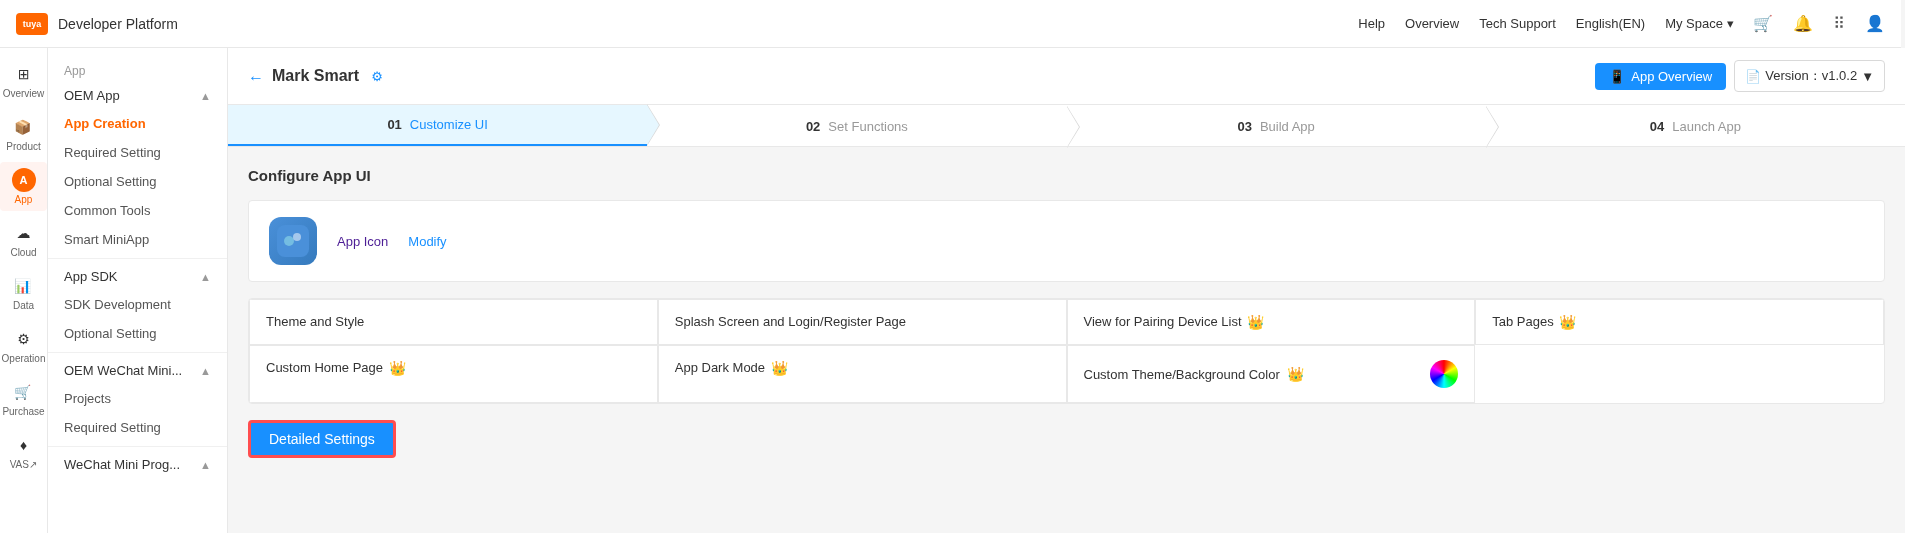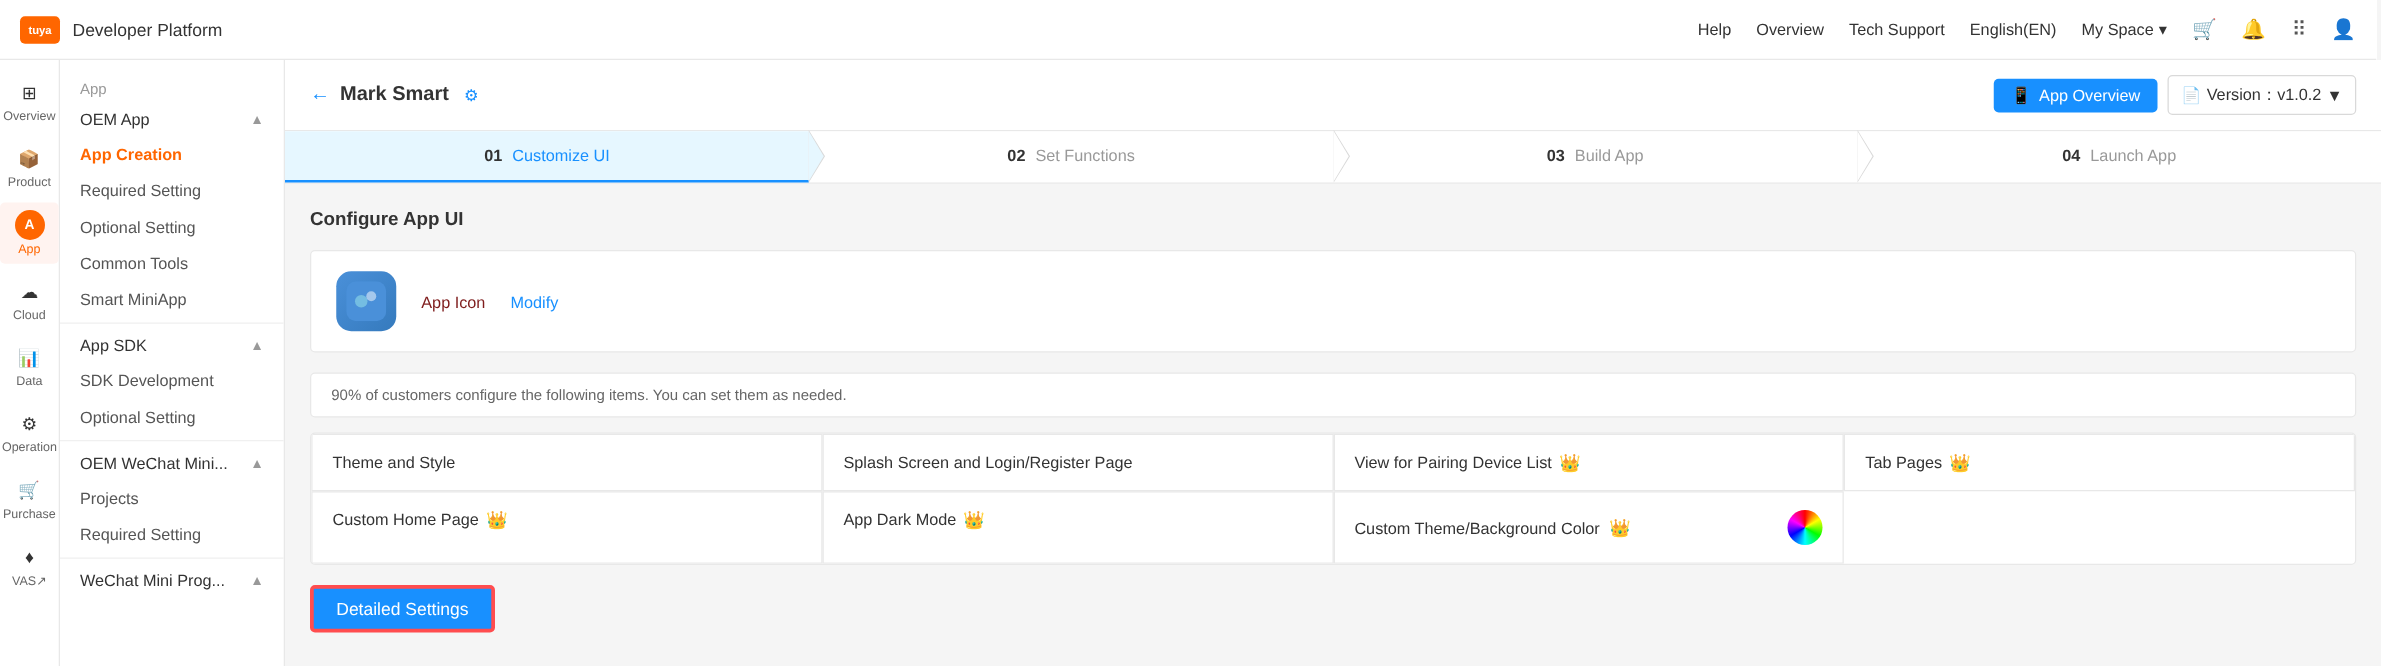--- a/index.html
+++ b/index.html
@@ -45,37 +45,37 @@
     .content-header { background: #fff; padding: 12px 20px; display: flex; align-items: center; justify-content: space-between; border-bottom: 1px solid #e8e8e8; }
     .breadcrumb-section { display: flex; align-items: center; gap: 8px; }
     .back-arrow { color: #1890ff; cursor: pointer; font-size: 16px; }
     .app-name { font-size: 16px; font-weight: 600; color: #333; }
     .settings-dot { color: #1890ff; cursor: pointer; margin-left: 4px; }
     .header-right { display: flex; align-items: center; gap: 8px; }
     .app-overview-btn { background: #1890ff; color: #fff; border: none; padding: 6px 14px; border-radius: 4px; cursor: pointer; font-size: 13px; display: flex; align-items: center; gap: 6px; }
     .version-btn { background: #fff; border: 1px solid #d9d9d9; padding: 6px 10px; border-radius: 4px; cursor: pointer; font-size: 13px; display: flex; align-items: center; gap: 4px; color: #333; }
 
     
-    .steps-bar { background: #fff; display: flex; align-items: flex-start; border-bottom: 1px solid #e8e8e8; }
+    .steps-bar { background: #fff; display: flex; align-items: flex-end; border-bottom: 1px solid #e8e8e8; }
     .step-item { flex: 1; display: flex; align-items: center; justify-content: center; padding: 12px; gap: 8px; font-size: 13px; position: relative; cursor: pointer; }
     .step-item.active { background: #e6f7ff; border-bottom: 2px solid #1890ff; }
     .step-item.active .step-label { color: #1890ff; }
     .step-item.inactive .step-label { color: #999; }
     .step-num { font-weight: 600; }
     .step-arrow { position: absolute; right: -12px; top: 50%; transform: translateY(-50%); width: 0; height: 0; border-top: 20px solid transparent; border-bottom: 20px solid transparent; border-left: 12px solid #e6f7ff; z-index: 2; }
     .step-arrow-bg { position: absolute; right: -13px; top: 50%; transform: translateY(-50%); width: 0; height: 0; border-top: 21px solid transparent; border-bottom: 21px solid transparent; border-left: 13px solid #d9d9d9; z-index: 1; }
 
     
     .page-body { padding: 20px; }
     .section-title { font-size: 15px; font-weight: 600; color: #333; margin-bottom: 16px; }
 
     
     .app-icon-row { background: #fff; padding: 16px 20px; display: flex; align-items: center; gap: 20px; margin-bottom: 16px; border-radius: 4px; border: 1px solid #e8e8e8; }
     .app-icon-preview { width: 48px; height: 48px; border-radius: 12px; background: linear-gradient(135deg, #4a90d9, #357abd); display: flex; align-items: center; justify-content: center; font-size: 20px; }
-    .app-icon-label { color: #7f1d1d; font-size: 13px; }
+    .app-icon-label { color: #4c1d95; font-size: 13px; }
     .modify-link { color: #1890ff; cursor: pointer; font-size: 13px; text-decoration: none; }
 
     
     .info-text { font-size: 12px; color: #666; margin-bottom: 12px; background: #fff; padding: 10px 16px; border-radius: 4px; border: 1px solid #e8e8e8; }
 
     
     .cards-grid { display: grid; grid-template-columns: repeat(4, 1fr); gap: 0; background: #fff; border: 1px solid #e8e8e8; border-radius: 4px; overflow: hidden; }
     .card-item { padding: 14px 16px; border: 1px solid #e8e8e8; cursor: pointer; font-size: 13px; color: #333; display: flex; align-items: flex-start; gap: 6px; }
     .crown-icon { font-size: 14px; }
 
@@ -249,21 +249,20 @@
           <svg width="32" height="32" viewBox="0 0 32 32">
             <rect width="32" height="32" rx="8" fill="#4a90d9"></rect>
             <circle cx="12" cy="16" r="5" fill="#7ec8e3" opacity="0.8"></circle>
             <circle cx="20" cy="12" r="4" fill="#fff" opacity="0.5"></circle>
           </svg>
         </div>
         <span class="app-icon-label">App Icon</span>
         <a class="modify-link">Modify</a>
       </div>
 
-      <div class="info-text">90% of customers configure the following items. You can set them as needed.</div>
 
       <div class="cards-grid">
         <div class="card-item">
           <span>Theme and Style</span>
         </div>
         <div class="card-item">
           <span>Splash Screen and Login/Register Page</span>
         </div>
         <div class="card-item">
           <span>View for Pairing Device List</span>

